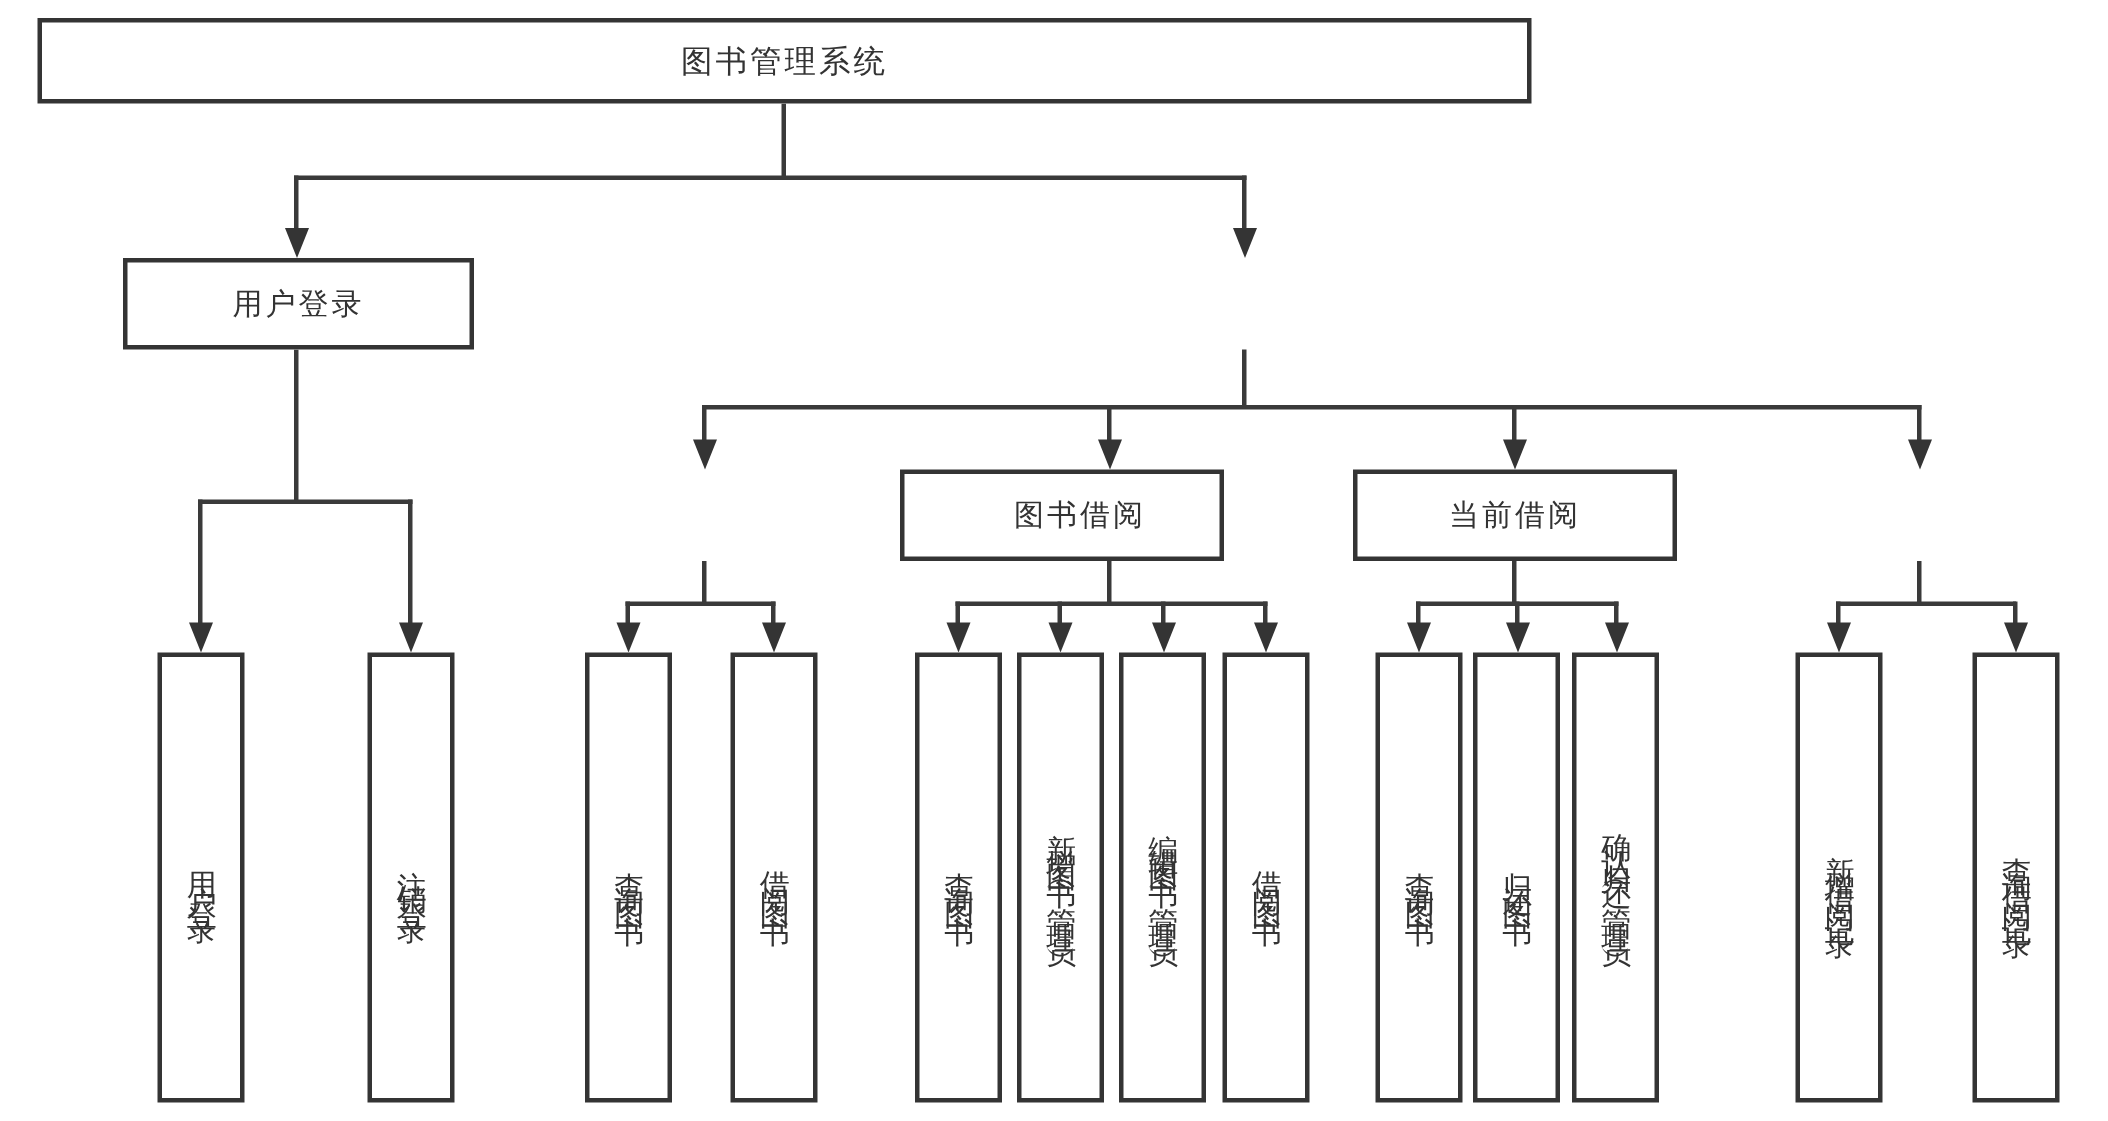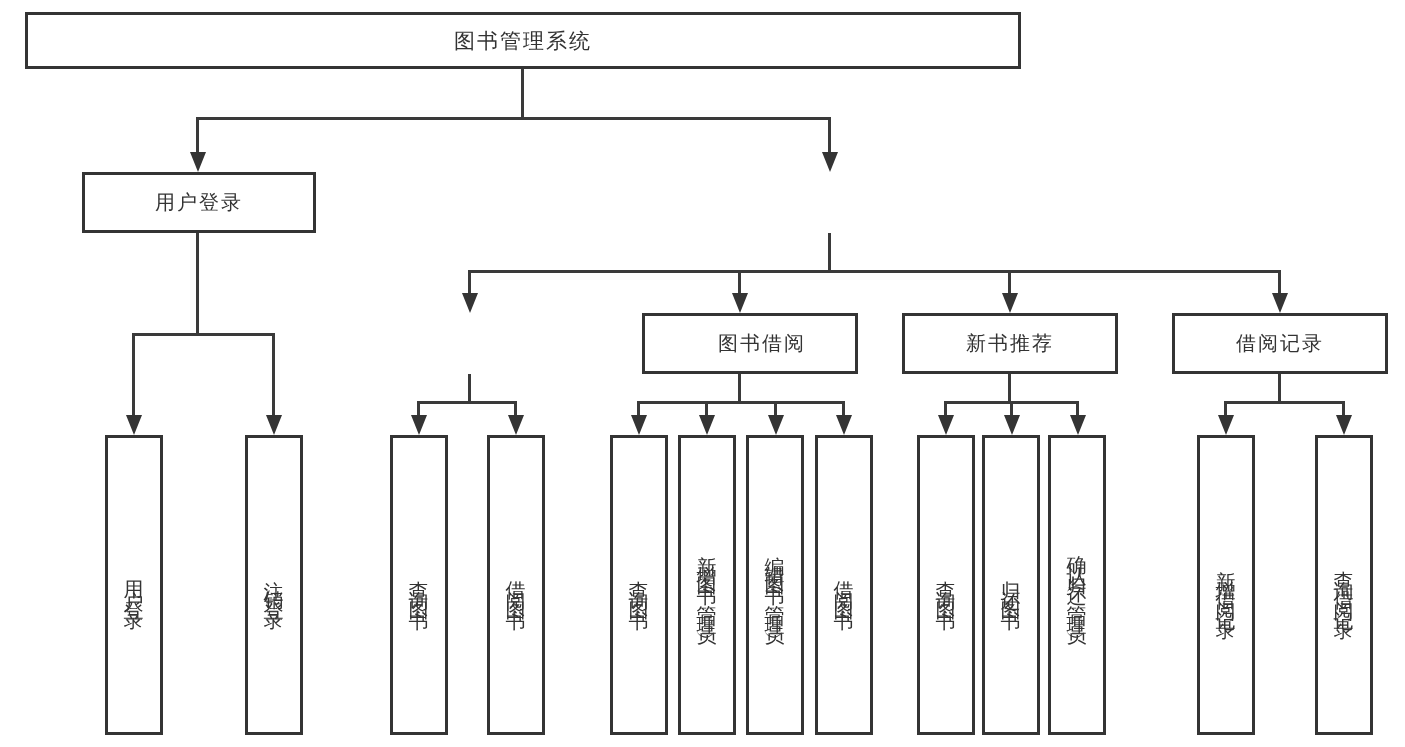--- a/index.html
+++ b/index.html
@@ -93,23 +93,22 @@
     <div class="vline" style="left:468px;top:270px;height:25px;"></div>
     <div class="arrow" style="left:462px;top:293px;"></div>
     <div class="vline" style="left:738px;top:270px;height:25px;"></div>
     <div class="arrow" style="left:732px;top:293px;"></div>
     <div class="vline" style="left:1008px;top:270px;height:25px;"></div>
     <div class="arrow" style="left:1002px;top:293px;"></div>
     <div class="vline" style="left:1278px;top:270px;height:25px;"></div>
     <div class="arrow" style="left:1272px;top:293px;"></div>
   </div>
 
-  <div class="node lvl3 h" style="left:642px;padding-left:24px;">图书借阅</div>
-  <div class="node lvl3 h" style="left:902px;">新书推荐</div>
-  <div class="node lvl3 h" style="left:1172px;">借阅记录</div>
+  <div class="node lvl3 h" style="left:600px;padding-left:24px;">图书借阅</div>
+  <div class="node lvl3 h" style="left:902px;">当前借阅</div>
 
   <div>
     <div class="vline" style="left:468px;top:374px;height:30px;"></div>
     <div class="hline" style="left:417px;top:401px;width:100px;"></div>
     <div class="vline" style="left:417px;top:401px;height:15px;"></div>
     <div class="arrow" style="left:411px;top:415px;"></div>
     <div class="vline" style="left:514px;top:401px;height:15px;"></div>
     <div class="arrow" style="left:508px;top:415px;"></div>
   </div>
 

